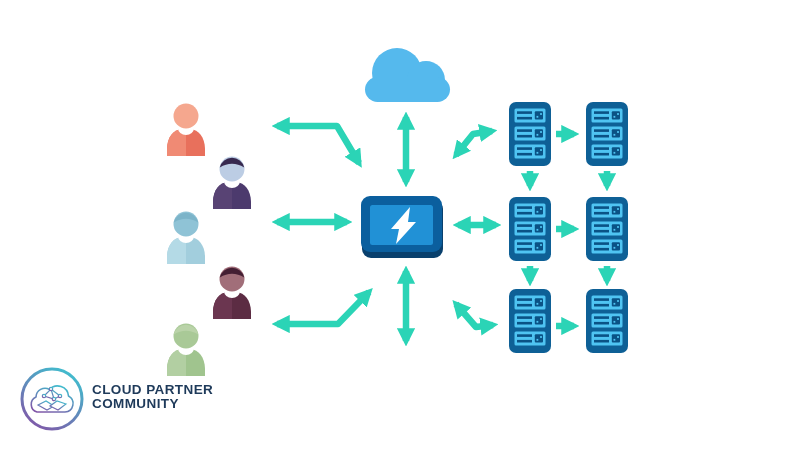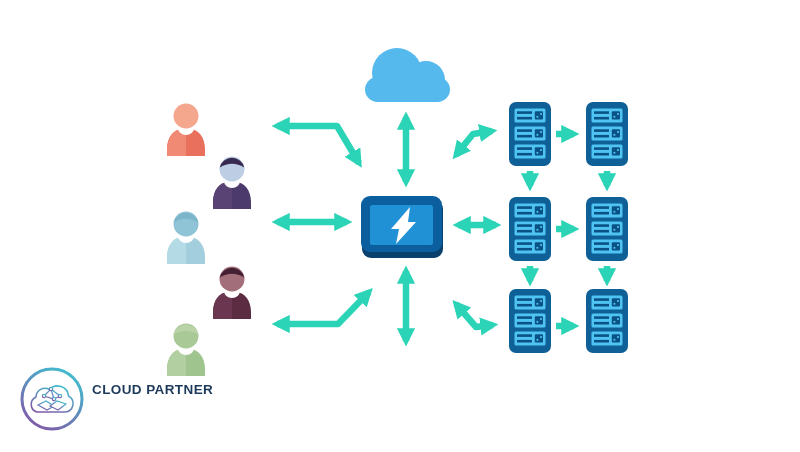--- a/index.html
+++ b/index.html
@@ -113,15 +113,16 @@
         <circle cx="8" cy="-3" r="1.7"></circle>
         <circle cx="2" cy="0" r="1.7"></circle>
         <path d="M-14,6 L-6,2 L2,7 L-5,11 Z"></path>
         <path d="M14,5 L5,2 L-2,7 L6,11 Z"></path>
       </g>
     </g>
   </svg>
 
   <div id="logo-text">
     <div>CLOUD PARTNER</div>
+    <div>COMMUNITY</div>
   </div>
 
 </div>
 
 </body></html>

